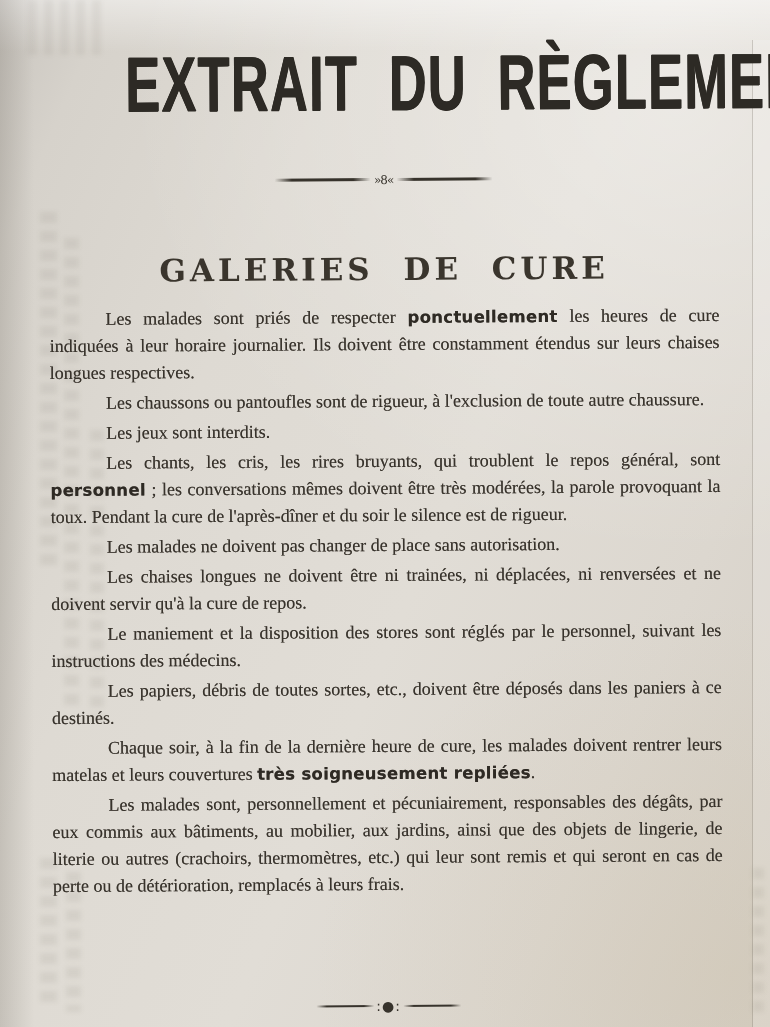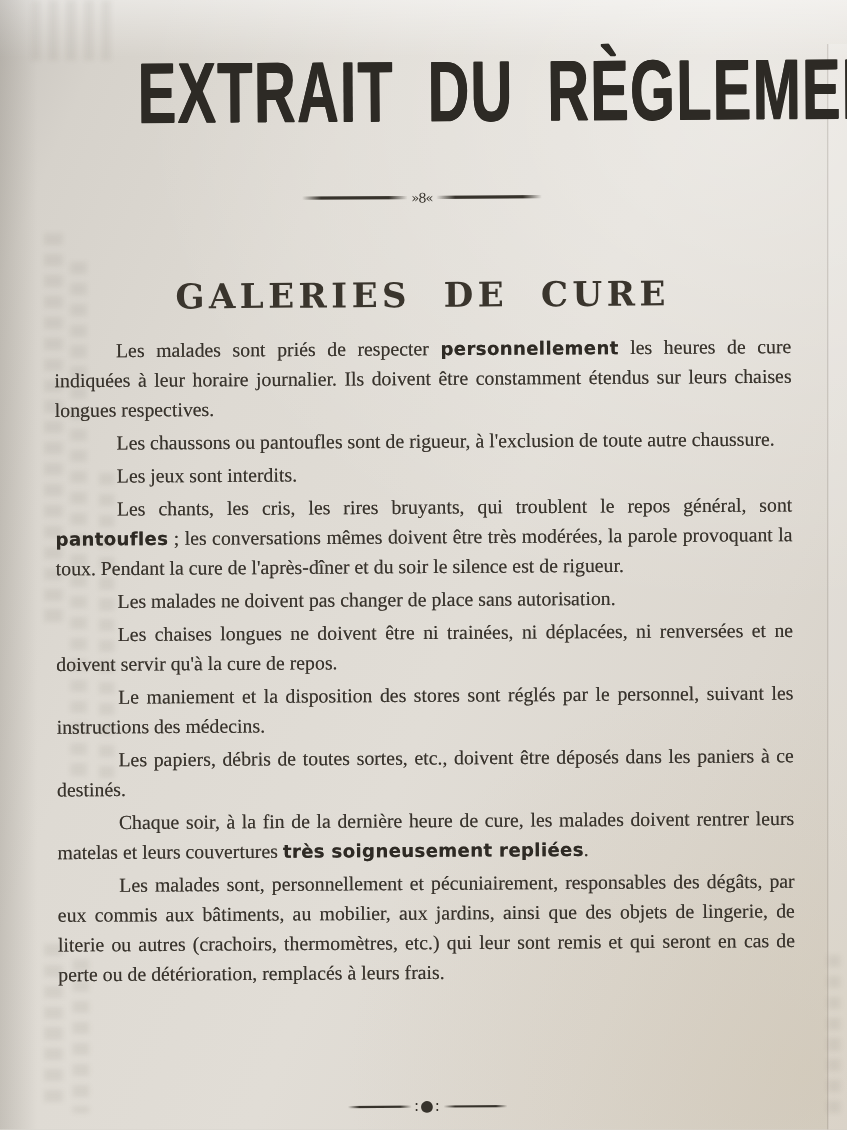--- a/index.html
+++ b/index.html
@@ -100,24 +100,24 @@
 
     <div class="divider top">
       <span class="rule"></span>
       <span class="ornament">»8«</span>
       <span class="rule"></span>
     </div>
 
     <h2 class="section-heading">GALERIES DE CURE</h2>
 
     <div class="body-text">
-        <p><span>Les malades sont priés de respecter </span><span class="bold">personnellement</span><span> les heures de cure indiquées à leur horaire journalier. Ils doivent être constamment étendus sur leurs chaises longues respectives.</span></p>
+        <p><span>Les malades sont priés de respecter </span><span class="bold">ponctuellement</span><span> les heures de cure indiquées à leur horaire journalier. Ils doivent être constamment étendus sur leurs chaises longues respectives.</span></p>
         <p><span>Les chaussons ou pantoufles sont de rigueur, à l'exclusion de toute autre chaussure.</span></p>
         <p><span>Les jeux sont interdits.</span></p>
-        <p><span>Les chants, les cris, les rires bruyants, qui troublent le repos général, sont </span><span class="bold">pantoufles</span><span> ; les conversations mêmes doivent être très modérées, la parole provoquant la toux. Pendant la cure de l'après-dîner et du soir le silence est de rigueur.</span></p>
+        <p><span>Les chants, les cris, les rires bruyants, qui troublent le repos général, sont </span><span class="bold">personnel</span><span> ; les conversations mêmes doivent être très modérées, la parole provoquant la toux. Pendant la cure de l'après-dîner et du soir le silence est de rigueur.</span></p>
         <p><span>Les malades ne doivent pas changer de place sans autorisation.</span></p>
         <p><span>Les chaises longues ne doivent être ni trainées, ni déplacées, ni renversées et ne doivent servir qu'à la cure de repos.</span></p>
         <p><span>Le maniement et la disposition des stores sont réglés par le personnel, suivant les instructions des médecins.</span></p>
         <p><span>Les papiers, débris de toutes sortes, etc., doivent être déposés dans les paniers à ce destinés.</span></p>
         <p><span>Chaque soir, à la fin de la dernière heure de cure, les malades doivent rentrer leurs matelas et leurs couvertures </span><span class="bold">très soigneusement repliées</span><span>.</span></p>
         <p><span>Les malades sont, personnellement et pécuniairement, responsables des dégâts, par eux commis aux bâtiments, au mobilier, aux jardins, ainsi que des objets de lingerie, de literie ou autres (crachoirs, thermomètres, etc.) qui leur sont remis et qui seront en cas de perte ou de détérioration, remplacés à leurs frais.</span></p>
       </div>
 
     <div class="divider bottom">
       <span class="rule"></span>

